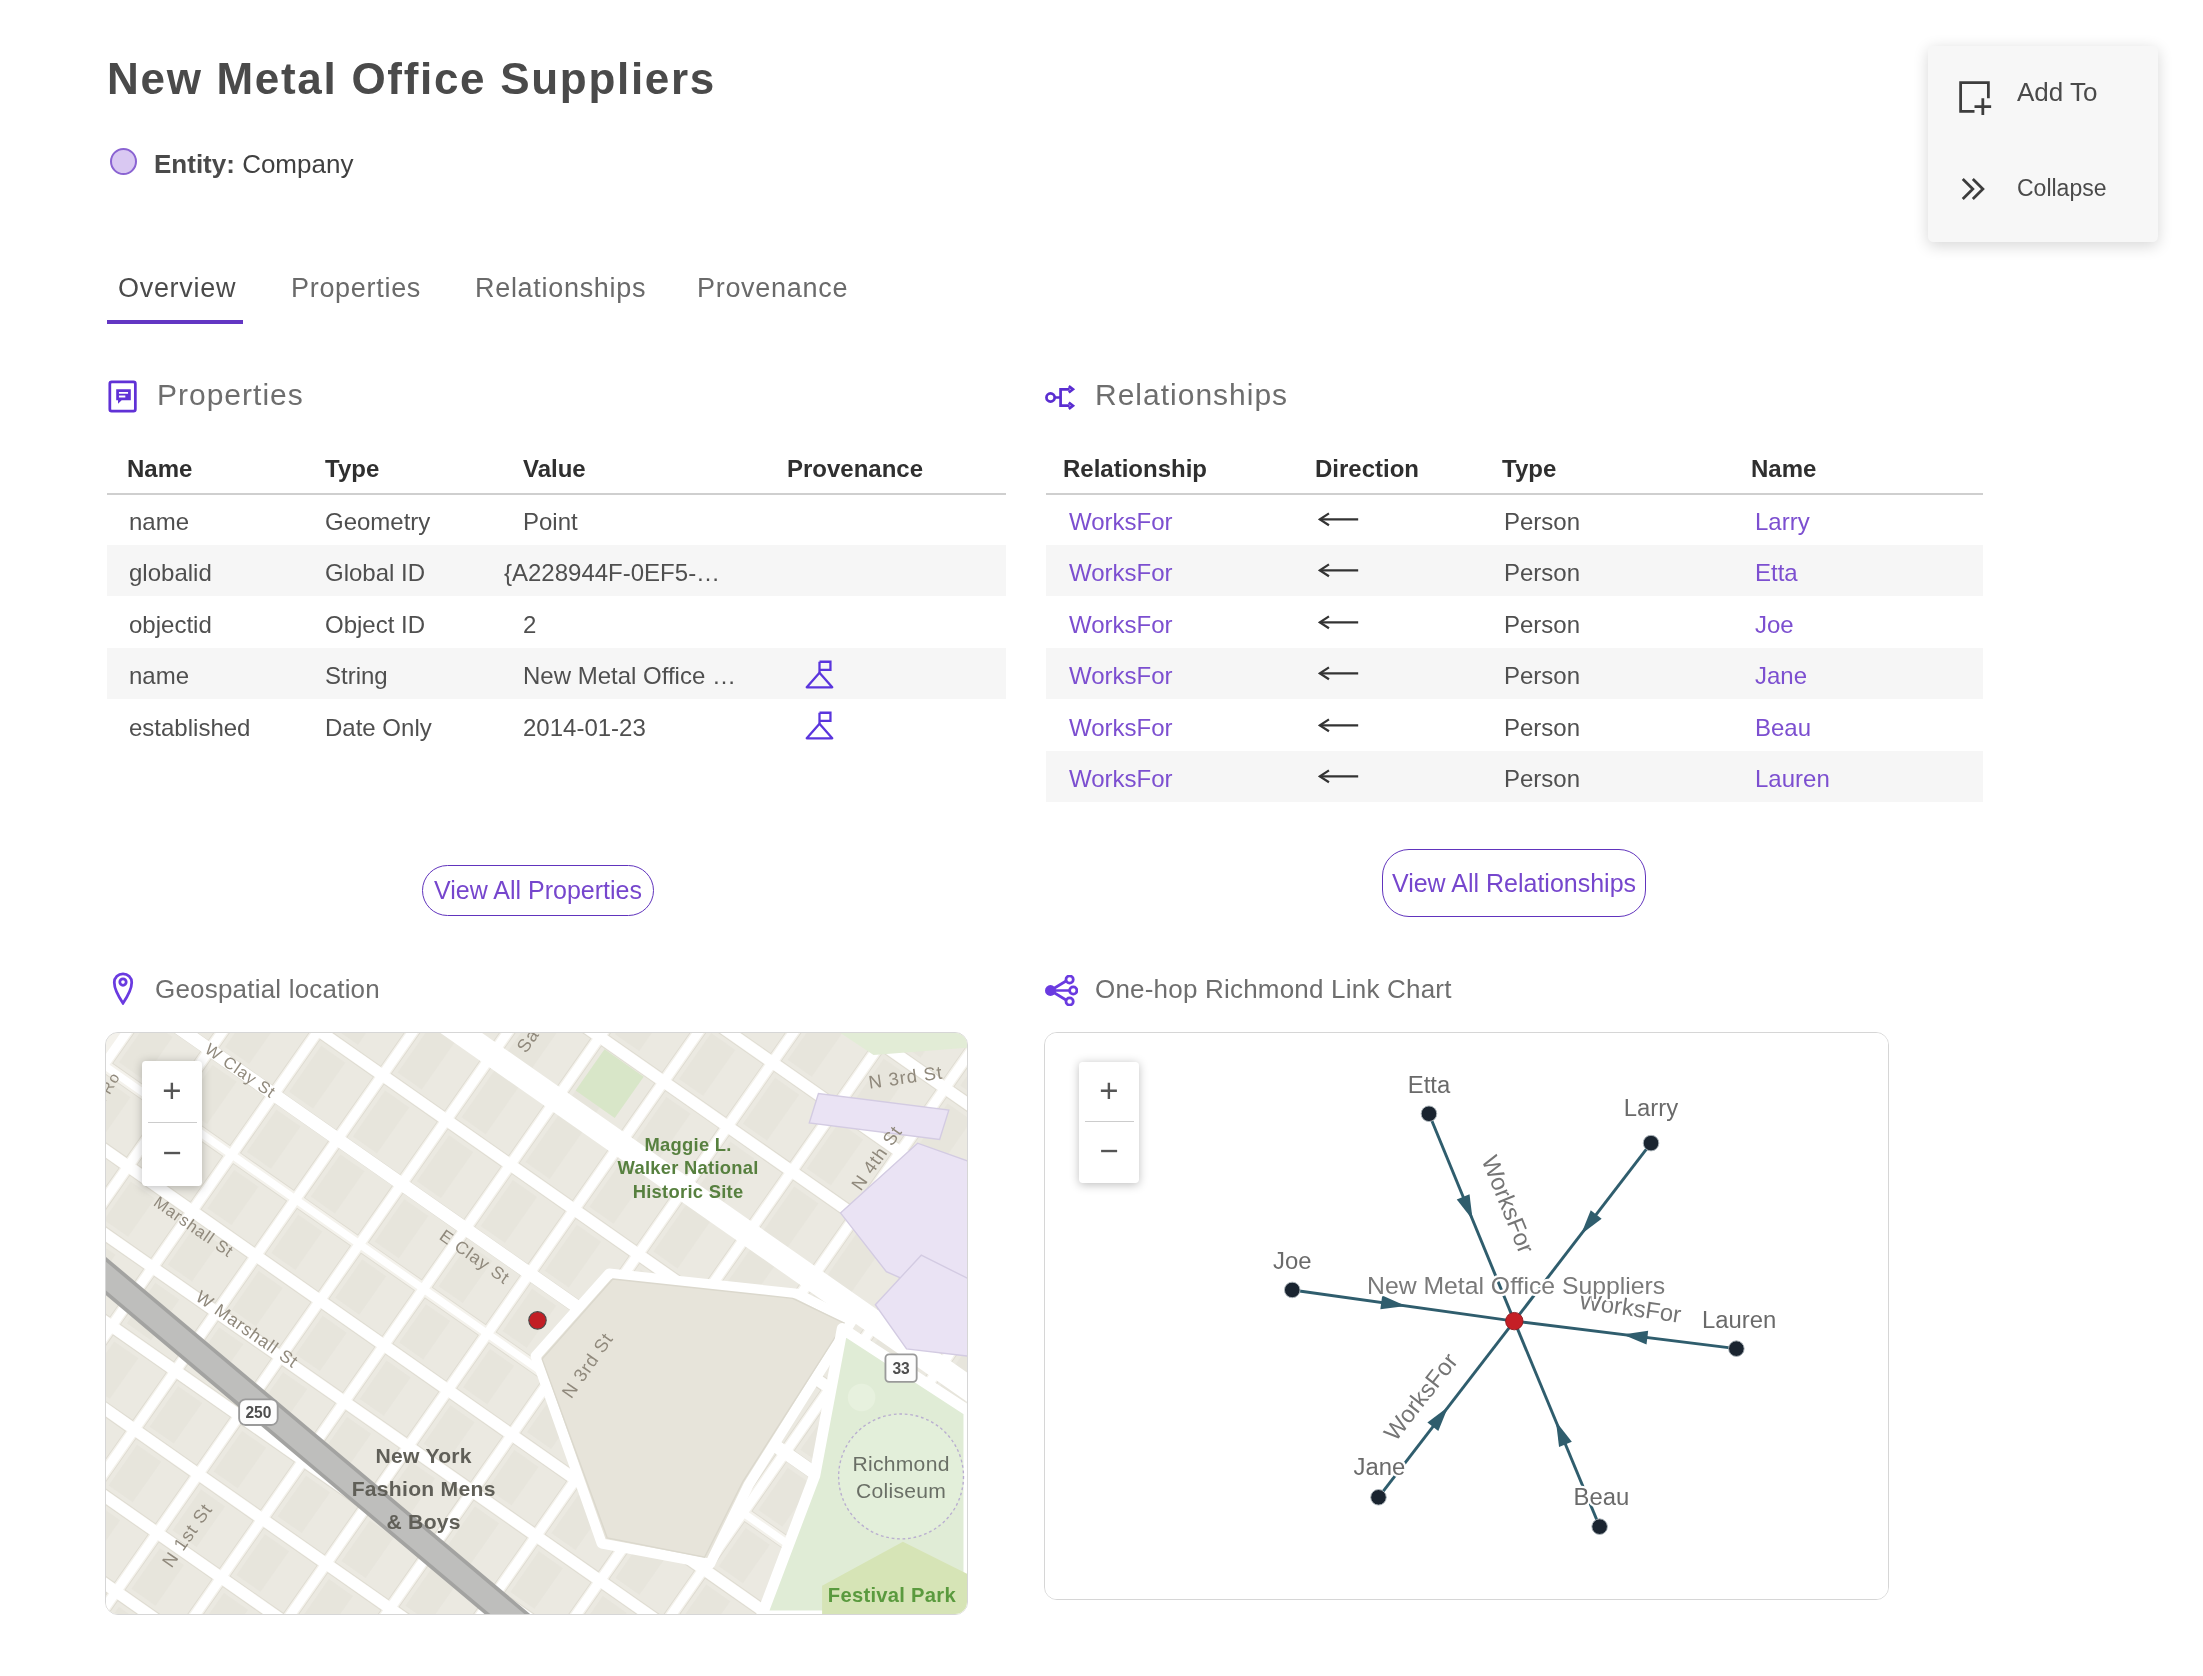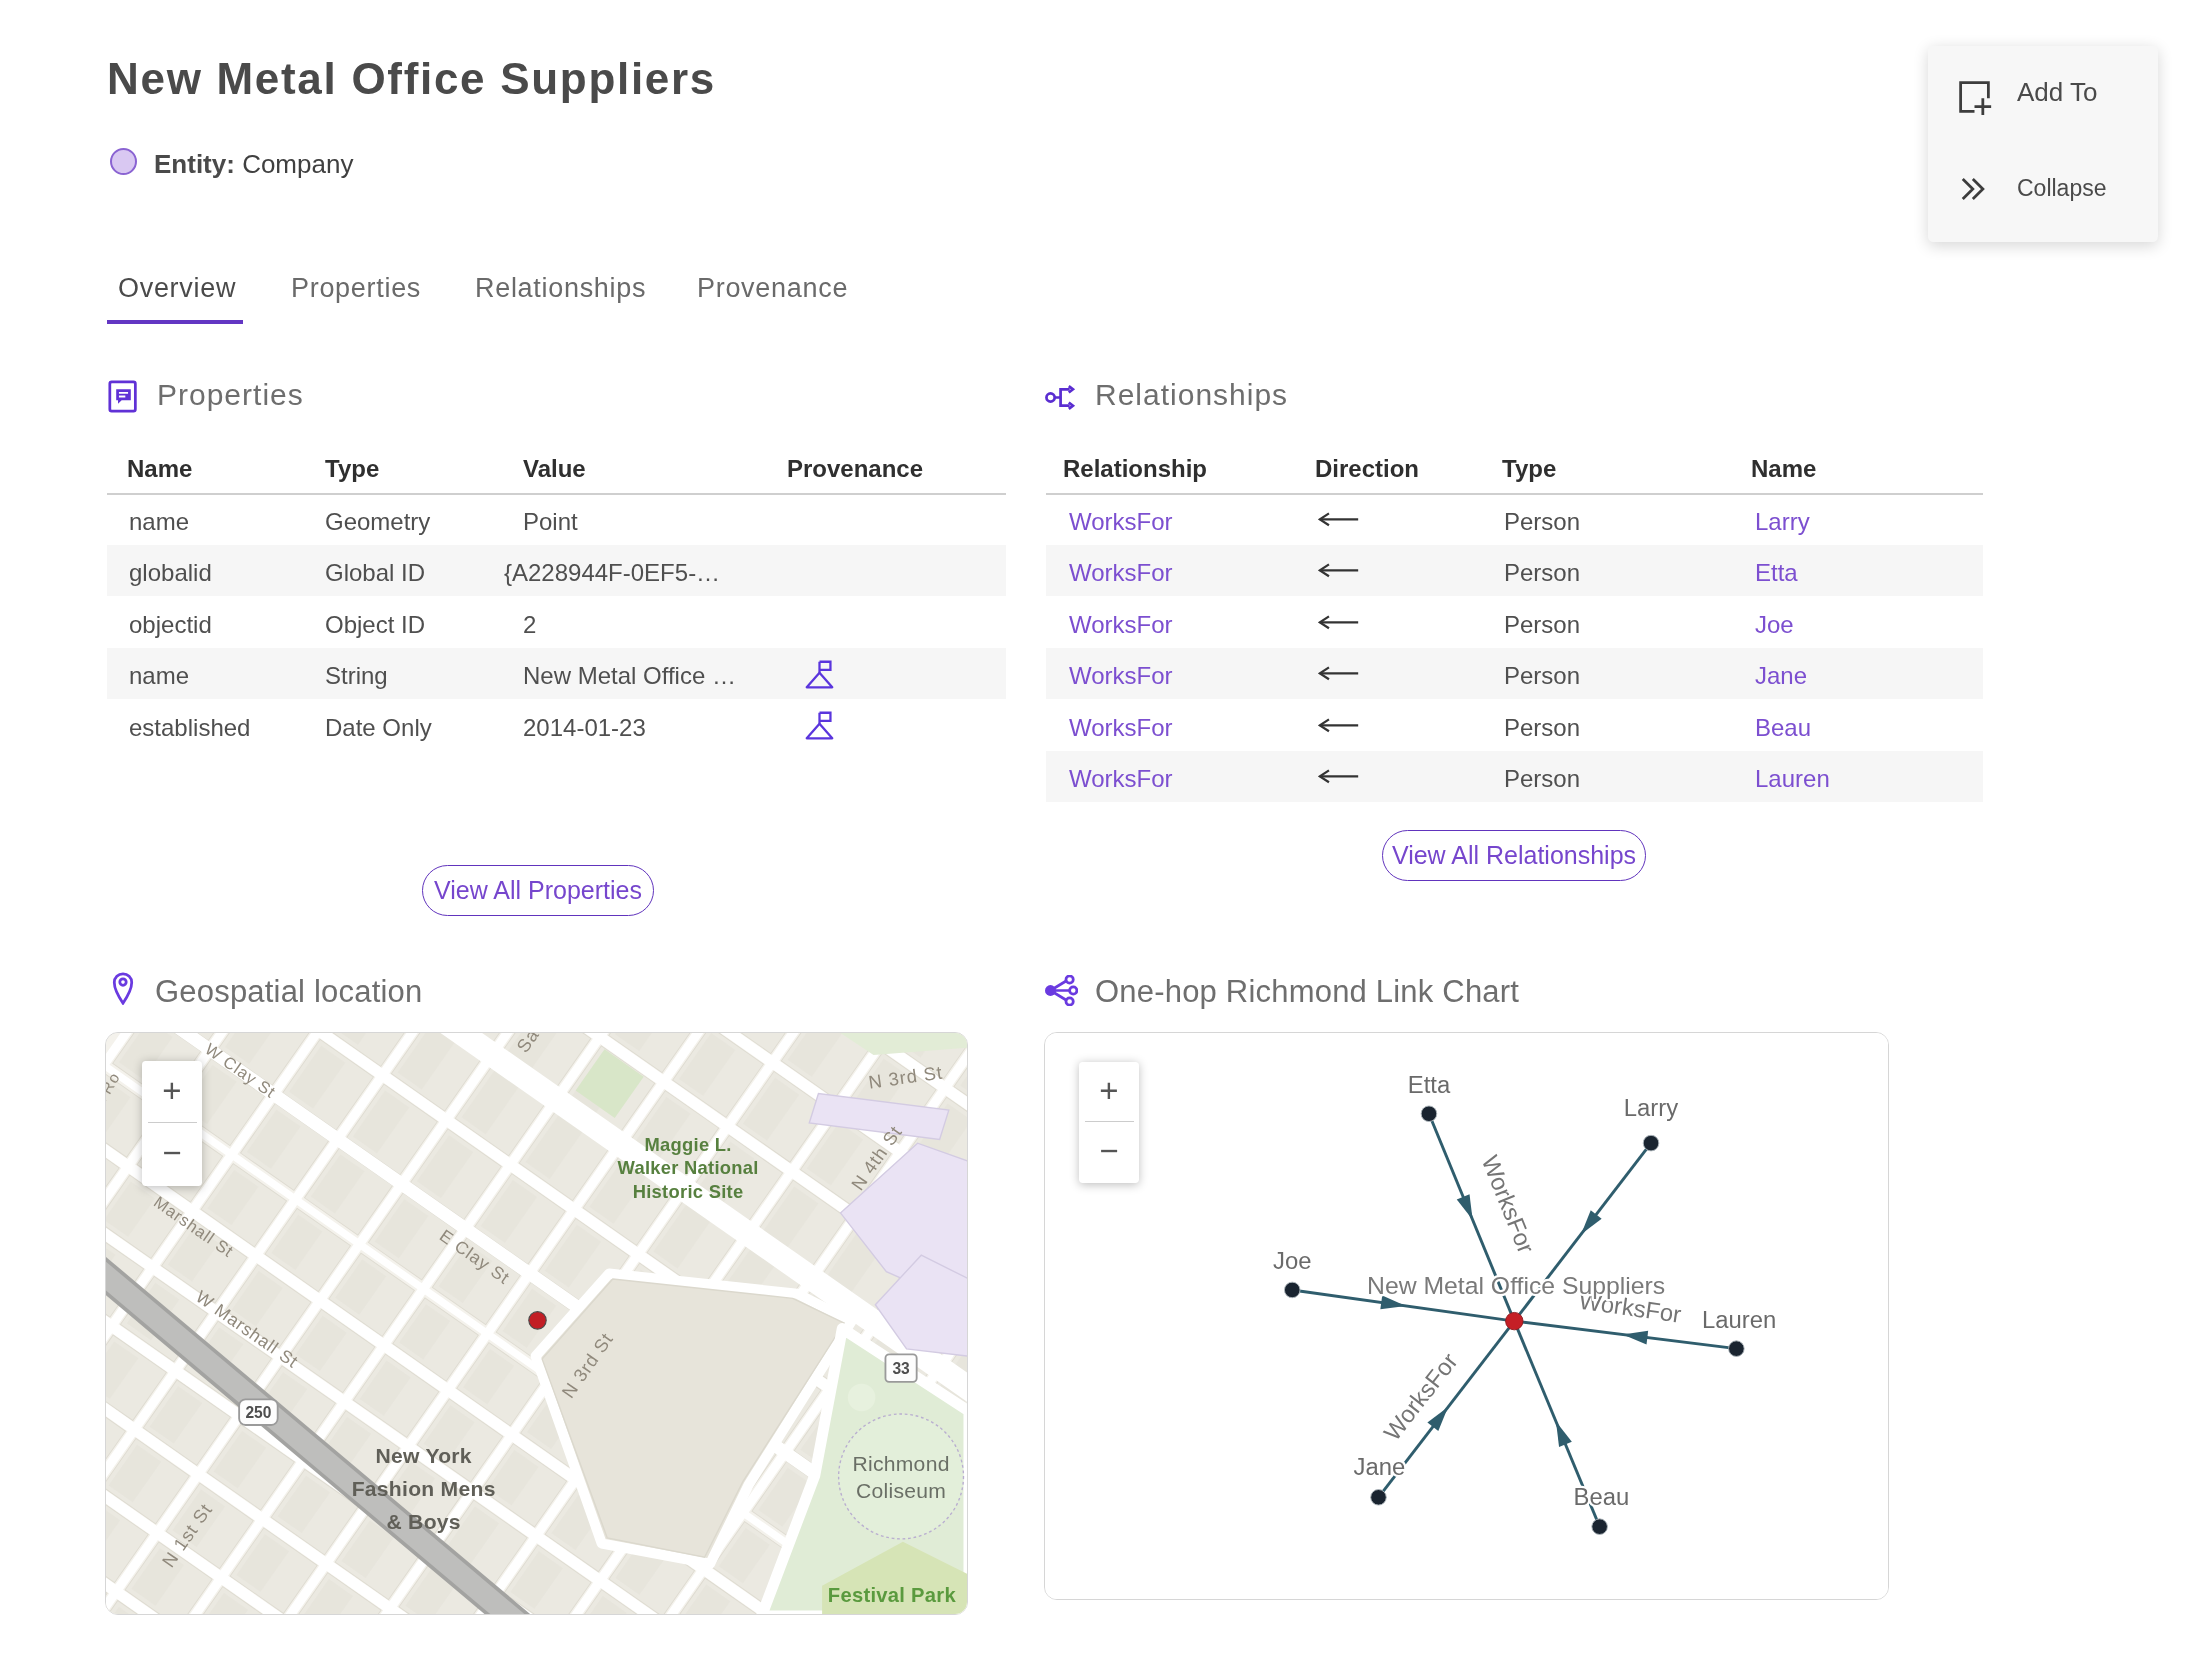--- a/index.html
+++ b/index.html
@@ -3,21 +3,21 @@
 <meta charset="utf-8">
 <style>
 *{margin:0;padding:0;box-sizing:border-box}
 html,body{width:2204px;height:1677px;background:#ffffff;font-family:"Liberation Sans",sans-serif;overflow:hidden;position:relative}
 .abs{position:absolute}
 .cell{position:absolute;font-size:24px;color:#4f4f4f;white-space:nowrap}
 .hcell{position:absolute;font-size:24px;font-weight:bold;color:#2f2f2f;white-space:nowrap}
 .purple{color:#7c4fd0}
 .rowband{position:absolute;background:#f6f6f6}
 .pillbtn{position:absolute;border:1.8px solid #6134bd;border-radius:27px;color:#7646cd;font-size:25px;display:flex;align-items:center;justify-content:center;background:#fff;white-space:nowrap}
-.sechead{position:absolute;font-size:31px;color:#6e6e6e;white-space:nowrap;letter-spacing:0.2px}
+.sechead{position:absolute;font-size:26px;color:#6e6e6e;white-space:nowrap;letter-spacing:0.2px}
 .zoomctl{position:absolute;width:60px;background:#fff;border-radius:3.7px;box-shadow:0 1.8px 9.2px rgba(0,0,0,.25)}
 .zbox{width:60px;height:61px;display:flex;align-items:center;justify-content:center;font-size:33px;color:#555;font-weight:400}
 .zdiv{height:0.9px;background:#ccc;margin:0 5.5px}
 </style>
 </head>
 <body>
 
 <div class="abs" style="left:107px;top:54px;font-size:44px;font-weight:bold;color:#4a4a4a;letter-spacing:1.7px">New Metal Office Suppliers</div>
 <div class="abs" style="left:110px;top:148px;width:27px;height:27px;border-radius:50%;border:2.8px solid #8a63d2;background:#d9c8f2"></div>
 <div class="abs" style="left:154px;top:149px;font-size:26px;color:#4a4a4a"><b>Entity:</b> <span style="color:#404040">Company</span></div>
@@ -152,21 +152,21 @@
 <div class="cell purple" style="left:1069px;top:765px">WorksFor</div>
 <div class="abs" style="left:1318px;top:751px;height:51px;display:flex;align-items:center">
     <svg width="42" height="14.7" viewBox="0 0 46 16">
       <path d="M2 8 H44" stroke="#333" stroke-width="2.5"></path>
       <path d="M12 1.5 L2 8 L12 14.5" fill="none" stroke="#333" stroke-width="2.5"></path>
     </svg>
   </div>
 <div class="cell" style="left:1504px;top:765px">Person</div>
 <div class="cell purple" style="left:1755px;top:765px">Lauren</div>
 
-<div class="pillbtn" style="left:1382px;top:830px;width:264px;height:51px">View All Relationships</div>
+<div class="pillbtn" style="left:1382px;top:849px;width:264px;height:68px">View All Relationships</div>
 
 <svg class="abs" style="left:112px;top:972px" width="22" height="33" viewBox="0 0 24 36" fill="none" stroke="#6a3ae0" stroke-width="3">
   <path d="M12 34 C12 34 2.5 20 2.5 11.5 C2.5 6 6.7 2 12 2 C17.3 2 21.5 6 21.5 11.5 C21.5 20 12 34 12 34 Z"></path>
   <circle cx="12" cy="11" r="3.5"></circle>
 </svg>
 <div class="sechead" style="left:155px;top:974px">Geospatial location</div>
 
 <svg class="abs" style="left:1043px;top:975px" width="35" height="31" viewBox="0 0 38 34" fill="none" stroke="#6a3ae0" stroke-width="3">
   <circle cx="8" cy="17" r="6" fill="#6a3ae0" stroke="none"></circle>
   <path d="M8 17 L26 6 M8 17 L30 17 M8 17 L26 28"></path>

